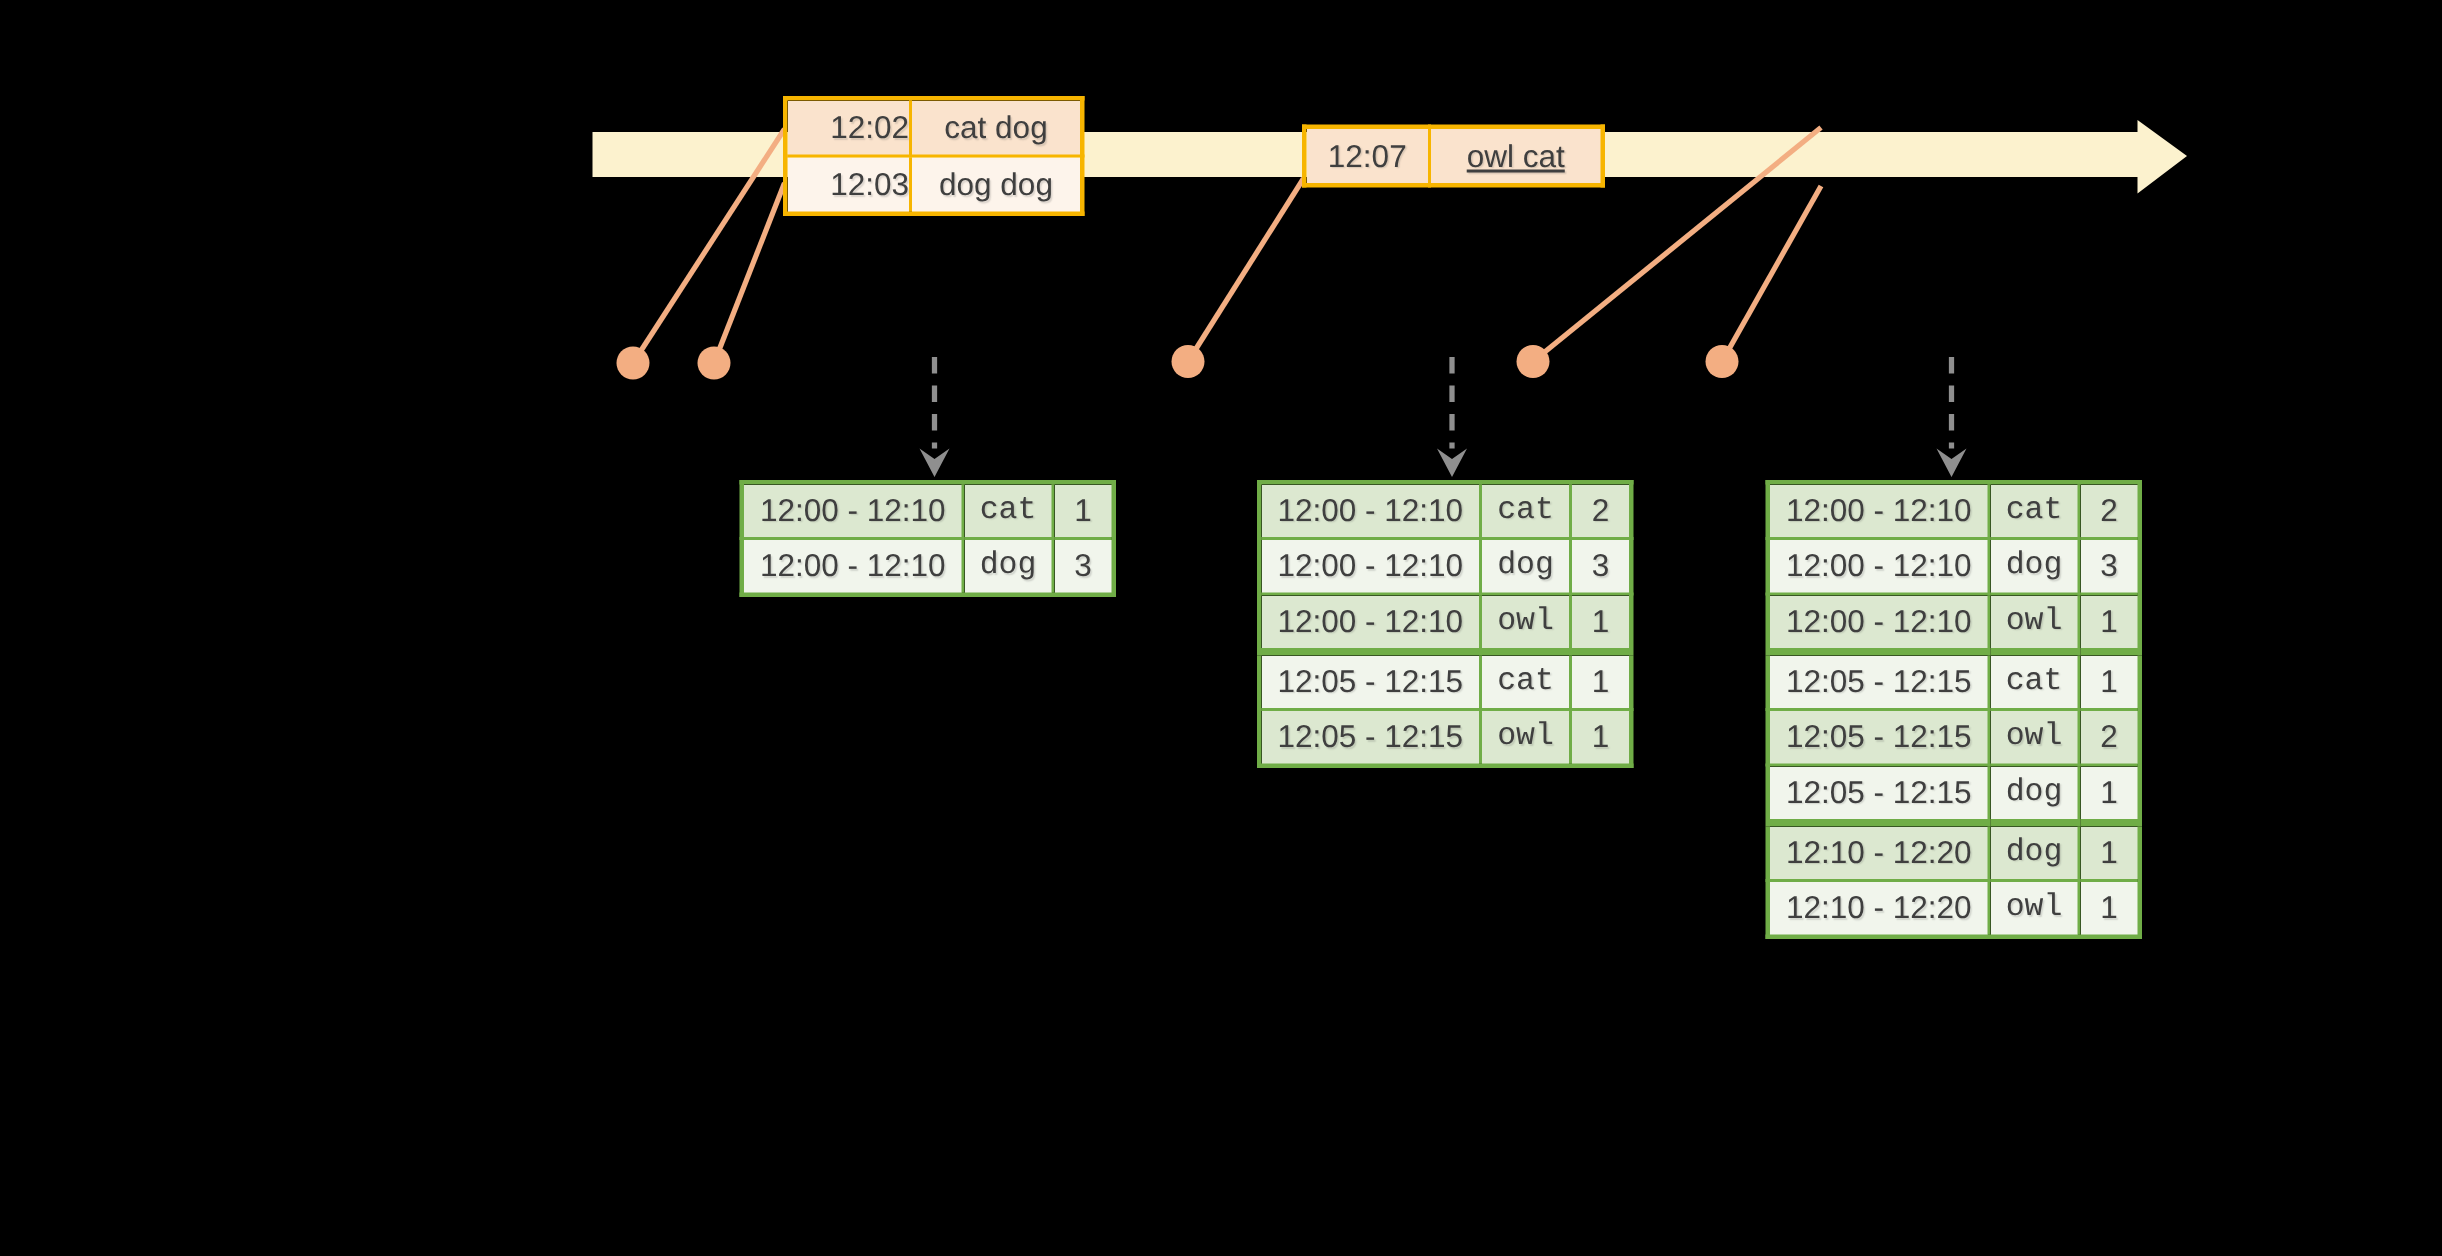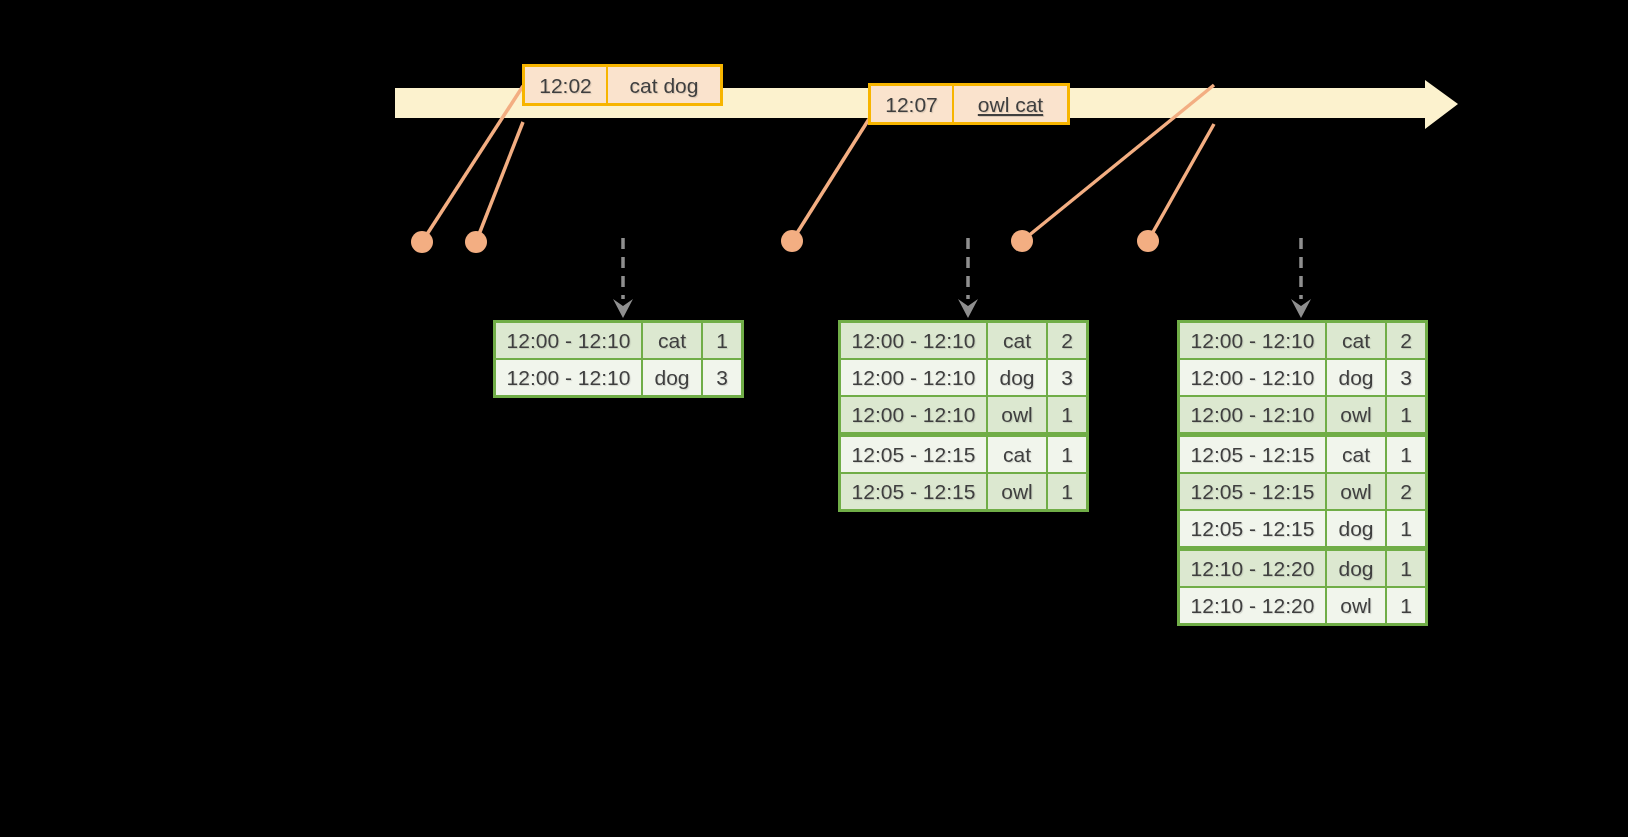--- a/index.html
+++ b/index.html
@@ -26,31 +26,31 @@
   td{
     text-align:center;vertical-align:middle;font-size:21px;color:var(--text);
     padding:0;line-height:1;text-shadow:1px 1px 1px rgba(60,60,60,0.18);
     overflow:hidden;white-space:nowrap;
   }
   
   .etable{border:3px solid var(--event-border);}
   .etable td{border:2px solid var(--event-border);height:36px;}
   .etable tr:nth-child(odd) td{background:var(--event-row-odd);}
   .etable tr:nth-child(even) td{background:var(--event-row-even);}
-  .et1 td:nth-child(1){width:81px;} .et1 td:nth-child(2){width:112px;}
+  .et1 td:nth-child(1){width:81px;text-align:right;} .et1 td:nth-child(2){width:112px;}
   .et2 td:nth-child(1){width:81px;} .et2 td:nth-child(2){width:113px;text-decoration:underline;}
   .et3 td:nth-child(1){width:73px;} .et3 td:nth-child(2){width:99px;}
   
   .rtable{border:3px solid var(--result-border);}
   .rtable td{border:2px solid var(--result-border);height:35px;margin-left:25px;}
   .rtable tr:nth-child(odd) td{background:var(--result-row-odd);}
   .rtable tr:nth-child(even) td{background:var(--result-row-even);}
   .rtable tr.group-start td{border-top:5px solid var(--result-border);}
   .rtable td:nth-child(1){width:145px;}
-  .rtable td:nth-child(2){width:58px;}
+  .rtable td:nth-child(2){width:58px;font-family:Liberation Mono, monospace;}
   .rtable td:nth-child(3){width:38px;}
 </style>
 </head>
 <body>
 
 <div class="canvas">
 
   <svg class="layer" width="1628" height="837" viewBox="0 0 1628 837">
 
     <path d="M395,88 H1425 V80 L1458,104 L1425,129 V118 H395 Z" fill="var(--timeline-fill)"></path>
@@ -82,20 +82,24 @@
   </svg>
 
   <div class="tbl-wrap" style="left:522px;top:64px;">
     <table class="etable et1">
         <tbody>
   <tr>
     <td>12:02</td>
     <td>cat dog</td>
   </tr>
 
+  <tr>
+    <td>12:03</td>
+    <td>dog dog</td>
+  </tr>
 </tbody>
       </table>
   </div>
   <div class="tbl-wrap" style="left:868px;top:83px;">
     <table class="etable et2">
         <tbody>
   <tr>
     <td>12:07</td>
     <td>owl cat</td>
   </tr>

